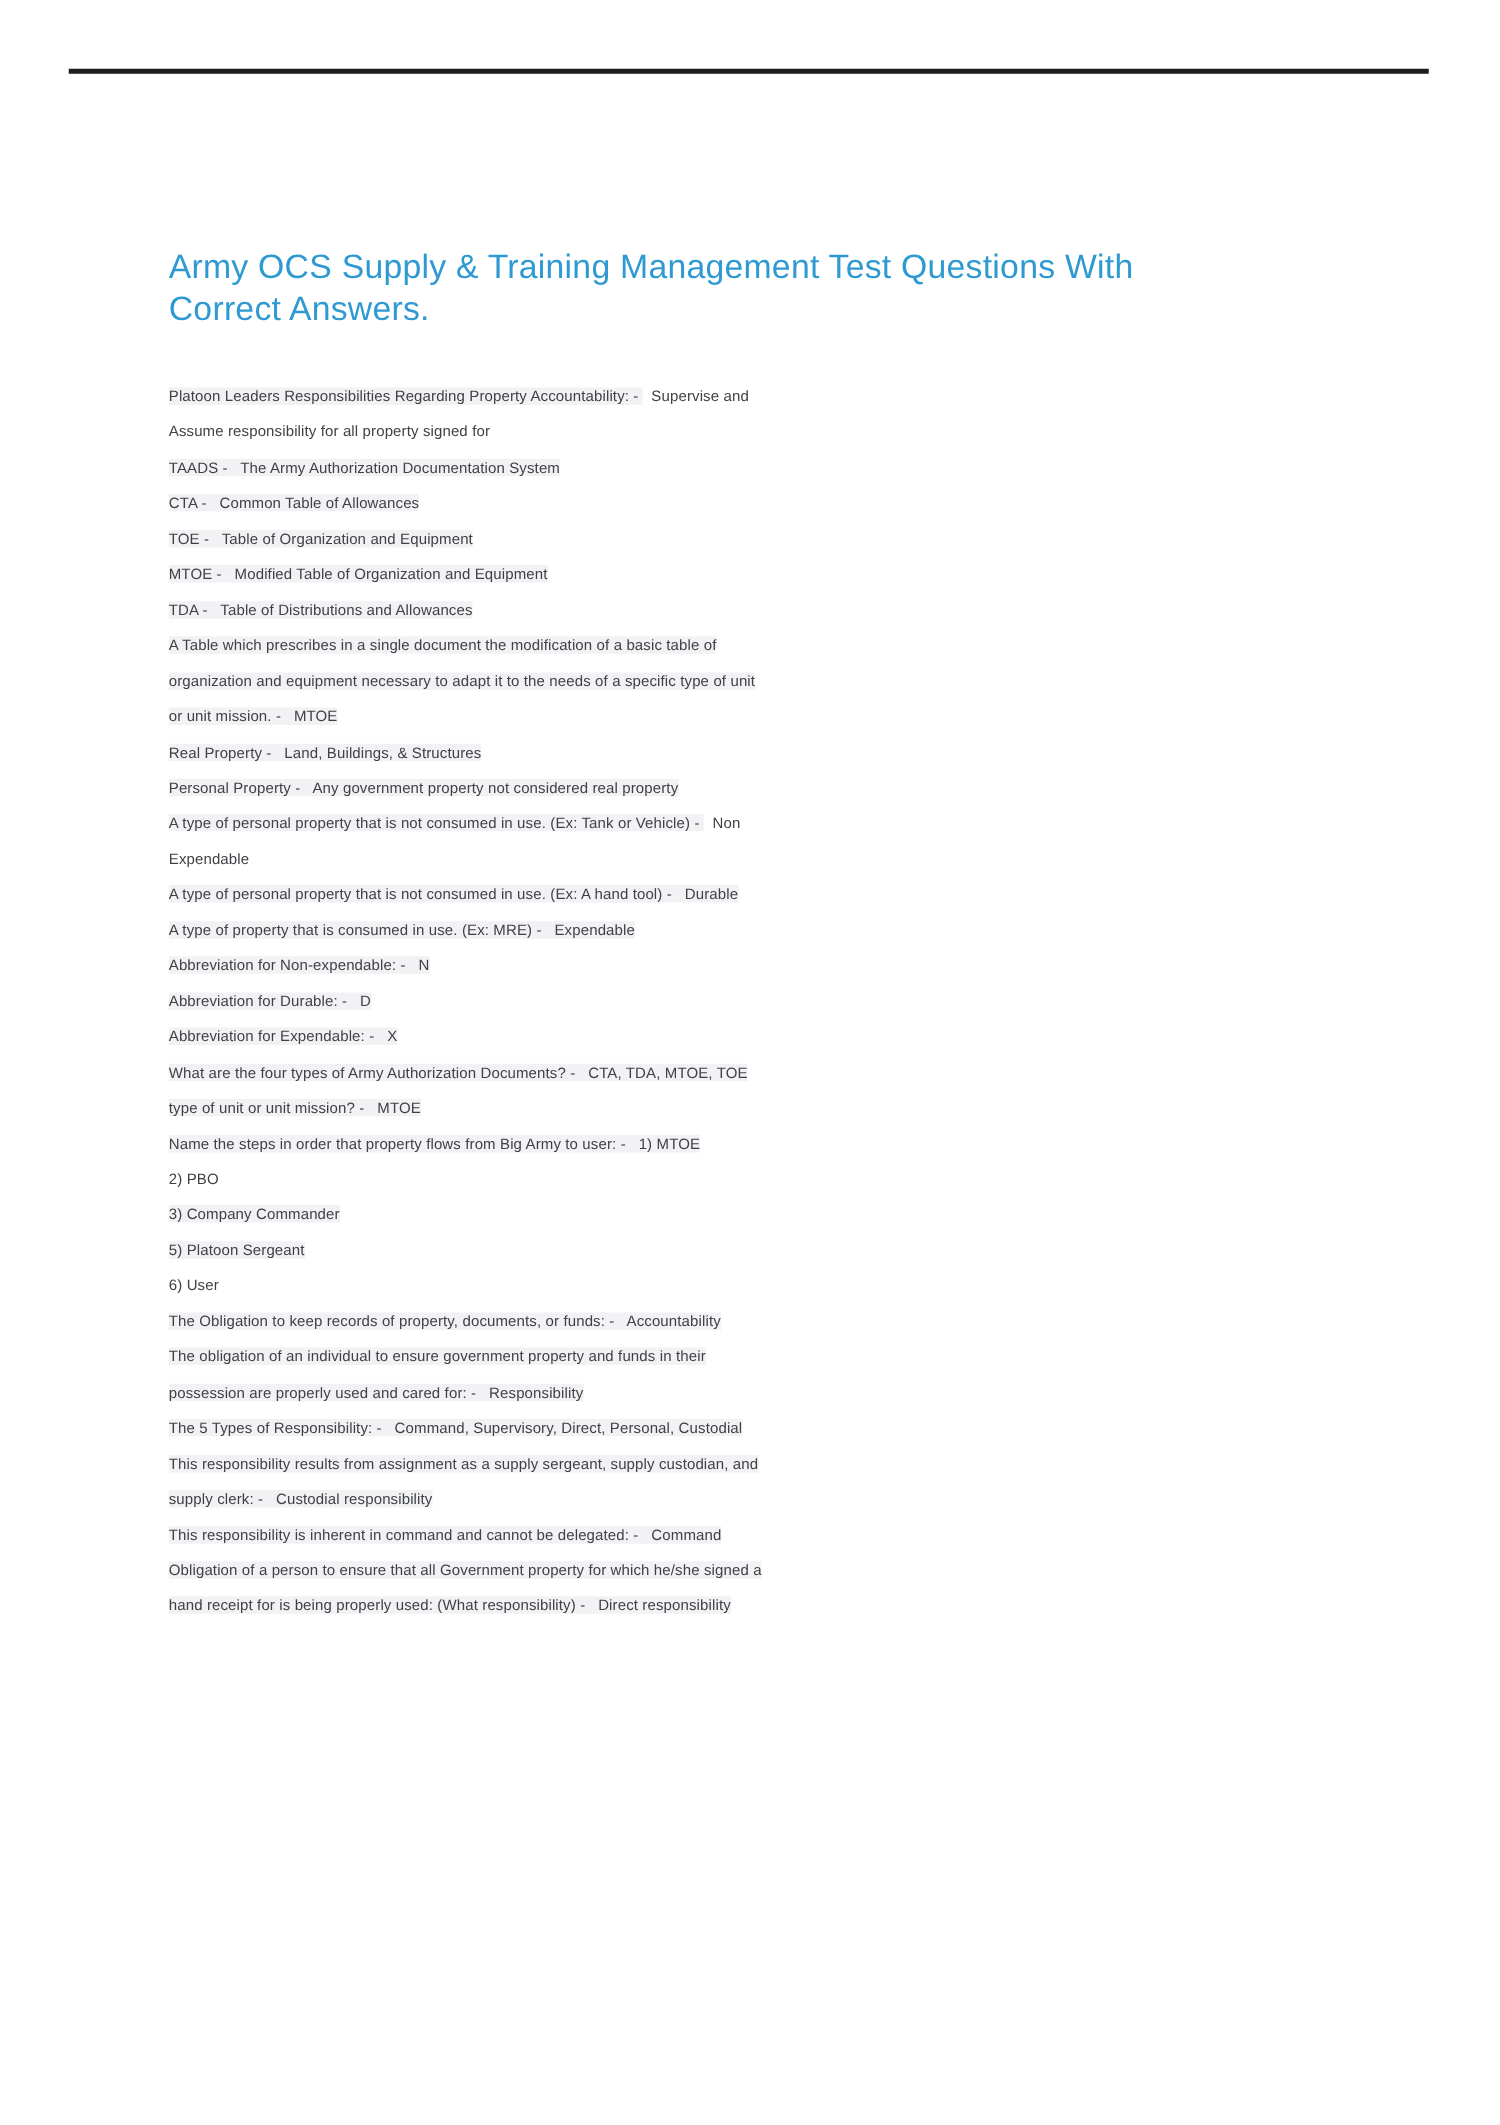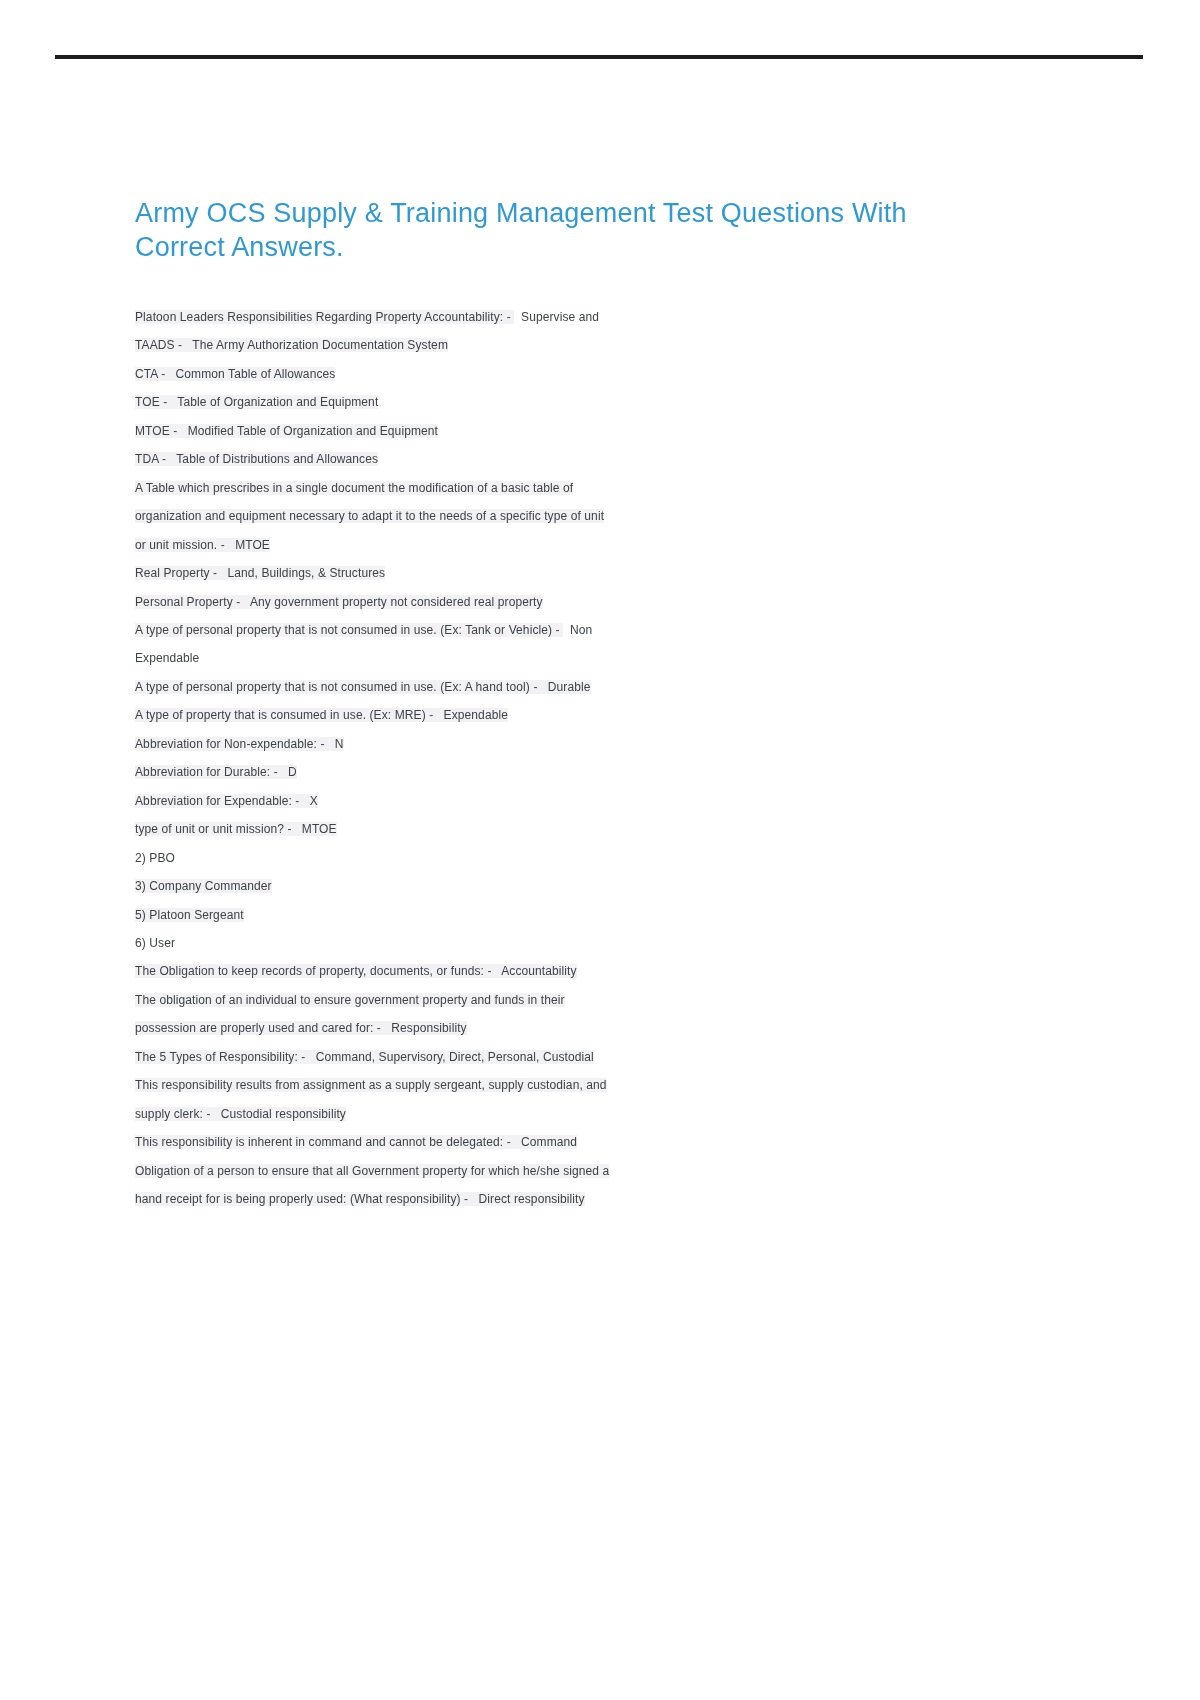--- a/index.html
+++ b/index.html
@@ -55,38 +55,41 @@
 <div class="page" id="page" style="--title-color: #2f9ad2; --body-color: #3f4245; --hl-color: #f2f2f5; --rule-color: #1d1d1f; --page-bg: #ffffff;">
   <div class="rule rule-top"></div>
 
   <h1 class="title">
     <span class="title-line">Army OCS Supply &amp; Training Management Test Questions With</span>
     <span class="title-line">Correct Answers.</span>
   </h1>
 
   <div class="body-text" id="body-text">
       <div class="line"><span class="hl">Platoon Leaders Responsibilities Regarding Property Accountability: - </span><span>  Supervise and</span></div>
+      <div class="line"><span>Assume responsibility for all property signed for</span></div>
       <div class="line"><span class="hl">TAADS -   The Army Authorization Documentation System</span></div>
       <div class="line"><span class="hl">CTA -   Common Table of Allowances</span></div>
       <div class="line"><span class="hl">TOE -   Table of Organization and Equipment</span></div>
       <div class="line"><span class="hl">MTOE -   Modified Table of Organization and Equipment</span></div>
       <div class="line"><span class="hl">TDA -   Table of Distributions and Allowances</span></div>
       <div class="line"><span class="hl">A Table which prescribes in a single document the modification of a basic table of</span></div>
       <div class="line"><span class="hl">organization and equipment necessary to adapt it to the needs of a specific type of unit</span></div>
       <div class="line"><span class="hl">or unit mission. -   MTOE</span></div>
       <div class="line"><span class="hl">Real Property -   Land, Buildings, &amp; Structures</span></div>
       <div class="line"><span class="hl">Personal Property -   Any government property not considered real property</span></div>
       <div class="line"><span class="hl">A type of personal property that is not consumed in use. (Ex: Tank or Vehicle) - </span><span>  Non</span></div>
       <div class="line"><span>Expendable</span></div>
       <div class="line"><span class="hl">A type of personal property that is not consumed in use. (Ex: A hand tool) -   Durable</span></div>
       <div class="line"><span class="hl">A type of property that is consumed in use. (Ex: MRE) -   Expendable</span></div>
       <div class="line"><span class="hl">Abbreviation for Non-expendable: -   N</span></div>
       <div class="line"><span class="hl">Abbreviation for Durable: -   D</span></div>
       <div class="line"><span class="hl">Abbreviation for Expendable: -   X</span></div>
+      <div class="line"><span class="hl">What are the four types of Army Authorization Documents? -   CTA, TDA, MTOE, TOE</span></div>
       <div class="line"><span class="hl">type of unit or unit mission? -   MTOE</span></div>
+      <div class="line"><span class="hl">Name the steps in order that property flows from Big Army to user: -   1) MTOE</span></div>
       <div class="line"><span>2) PBO</span></div>
       <div class="line"><span class="hl">3) Company Commander</span></div>
       <div class="line"><span class="hl">5) Platoon Sergeant</span></div>
       <div class="line"><span>6) User</span></div>
       <div class="line"><span class="hl">The Obligation to keep records of property, documents, or funds: -   Accountability</span></div>
       <div class="line"><span class="hl">The obligation of an individual to ensure government property and funds in their</span></div>
       <div class="line"><span class="hl">possession are properly used and cared for: -   Responsibility</span></div>
       <div class="line"><span class="hl">The 5 Types of Responsibility: -   Command, Supervisory, Direct, Personal, Custodial</span></div>
       <div class="line"><span class="hl">This responsibility results from assignment as a supply sergeant, supply custodian, and</span></div>
       <div class="line"><span class="hl">supply clerk: -   Custodial responsibility</span></div>

